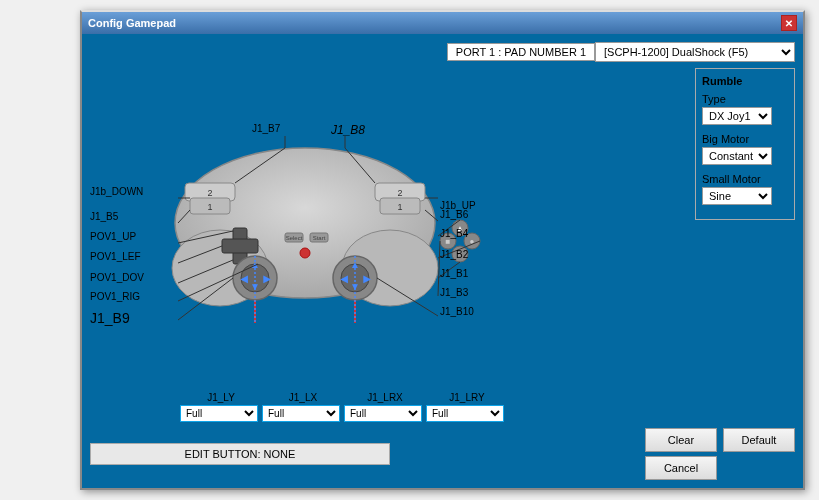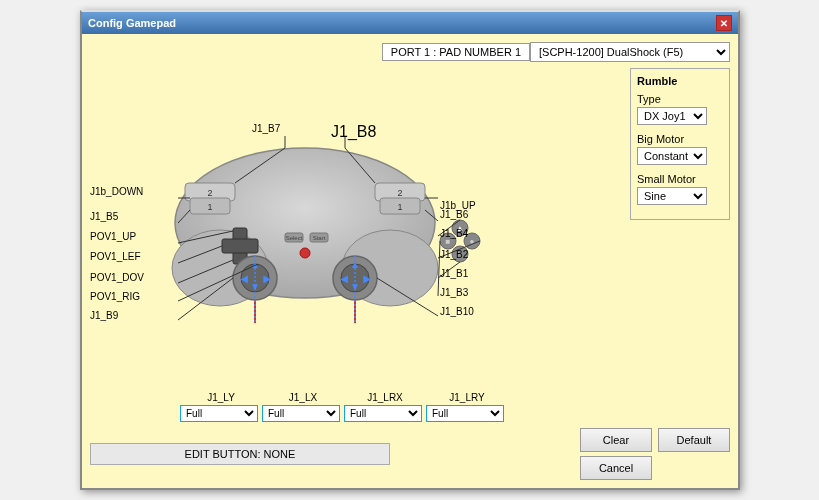--- a/index.html
+++ b/index.html
@@ -5,23 +5,23 @@
     * { box-sizing: border-box; margin: 0; padding: 0; }
     body {
       font-family: 'Segoe UI', Tahoma, sans-serif;
       font-size: 11px;
       background: #f0f0f0;
       width: 819px;
       height: 500px;
       overflow: hidden;
     }
     .window {
-      width: 660px;
+      width: 725px;
       height: 480px;
-      background: #fef9c3;
+      background: #0369a1;
       border: 2px solid #888;
       border-top: 2px solid #ddd;
       position: absolute;
       top: 10px;
       left: 80px;
       box-shadow: 2px 2px 8px rgba(0,0,0,0.4);
     }
     .title-bar {
       background: linear-gradient(to bottom, #6a9fd8, #3a6ea8);
       color: white;
@@ -265,34 +265,34 @@
             <line x1="255" y1="80" x2="255" y2="68" stroke="#333" stroke-width="1"></line>
           </svg>
 
           
           <div style="position:absolute; top:118px; left:0; font-size:10px;">J1b_DOWN</div>
           <div style="position:absolute; top:143px; left:0; font-size:10px;">J1_B5</div>
           <div style="position:absolute; top:163px; left:0; font-size:10px;">POV1_UP</div>
           <div style="position:absolute; top:183px; left:0; font-size:10px;">POV1_LEF</div>
           <div style="position:absolute; top:204px; left:0; font-size:10px;">POV1_DOV</div>
           <div style="position:absolute; top:223px; left:0; font-size:10px;">POV1_RIG</div>
-          <div style="position:absolute; top:242px; left:0; font-size:10px;">J1_B9</div>
+          <div style="position:absolute; top:242px; left:0; font-size:14px;">J1_B9</div>
 
           
           <div style="position:absolute; top:132px; left:350px; font-size:10px;">J1b_UP</div>
           <div style="position:absolute; top:141px; left:350px; font-size:10px;">J1_B6</div>
           <div style="position:absolute; top:160px; left:350px; font-size:10px;">J1_B4</div>
           <div style="position:absolute; top:181px; left:350px; font-size:10px;">J1_B2</div>
           <div style="position:absolute; top:200px; left:350px; font-size:10px;">J1_B1</div>
           <div style="position:absolute; top:219px; left:350px; font-size:10px;">J1_B3</div>
           <div style="position:absolute; top:238px; left:350px; font-size:10px;">J1_B10</div>
 
           
           <div style="position:absolute; top:55px; left:162px; font-size:10px;">J1_B7</div>
-          <div style="position:absolute; top:55px; left:241px; font-size:16px;">J1_B8</div>
+          <div style="position:absolute; top:55px; left:241px; font-size:12px;font-style:italic;">J1_B8</div>
         </div>
       </div>
 
       <div class="right-panel">
         <div class="rumble-box">
           <div class="rumble-title">Rumble</div>
           <div class="rumble-field">
             <label>Type</label>
             <select class="rumble-select">
               <option>DX Joy1</option>

